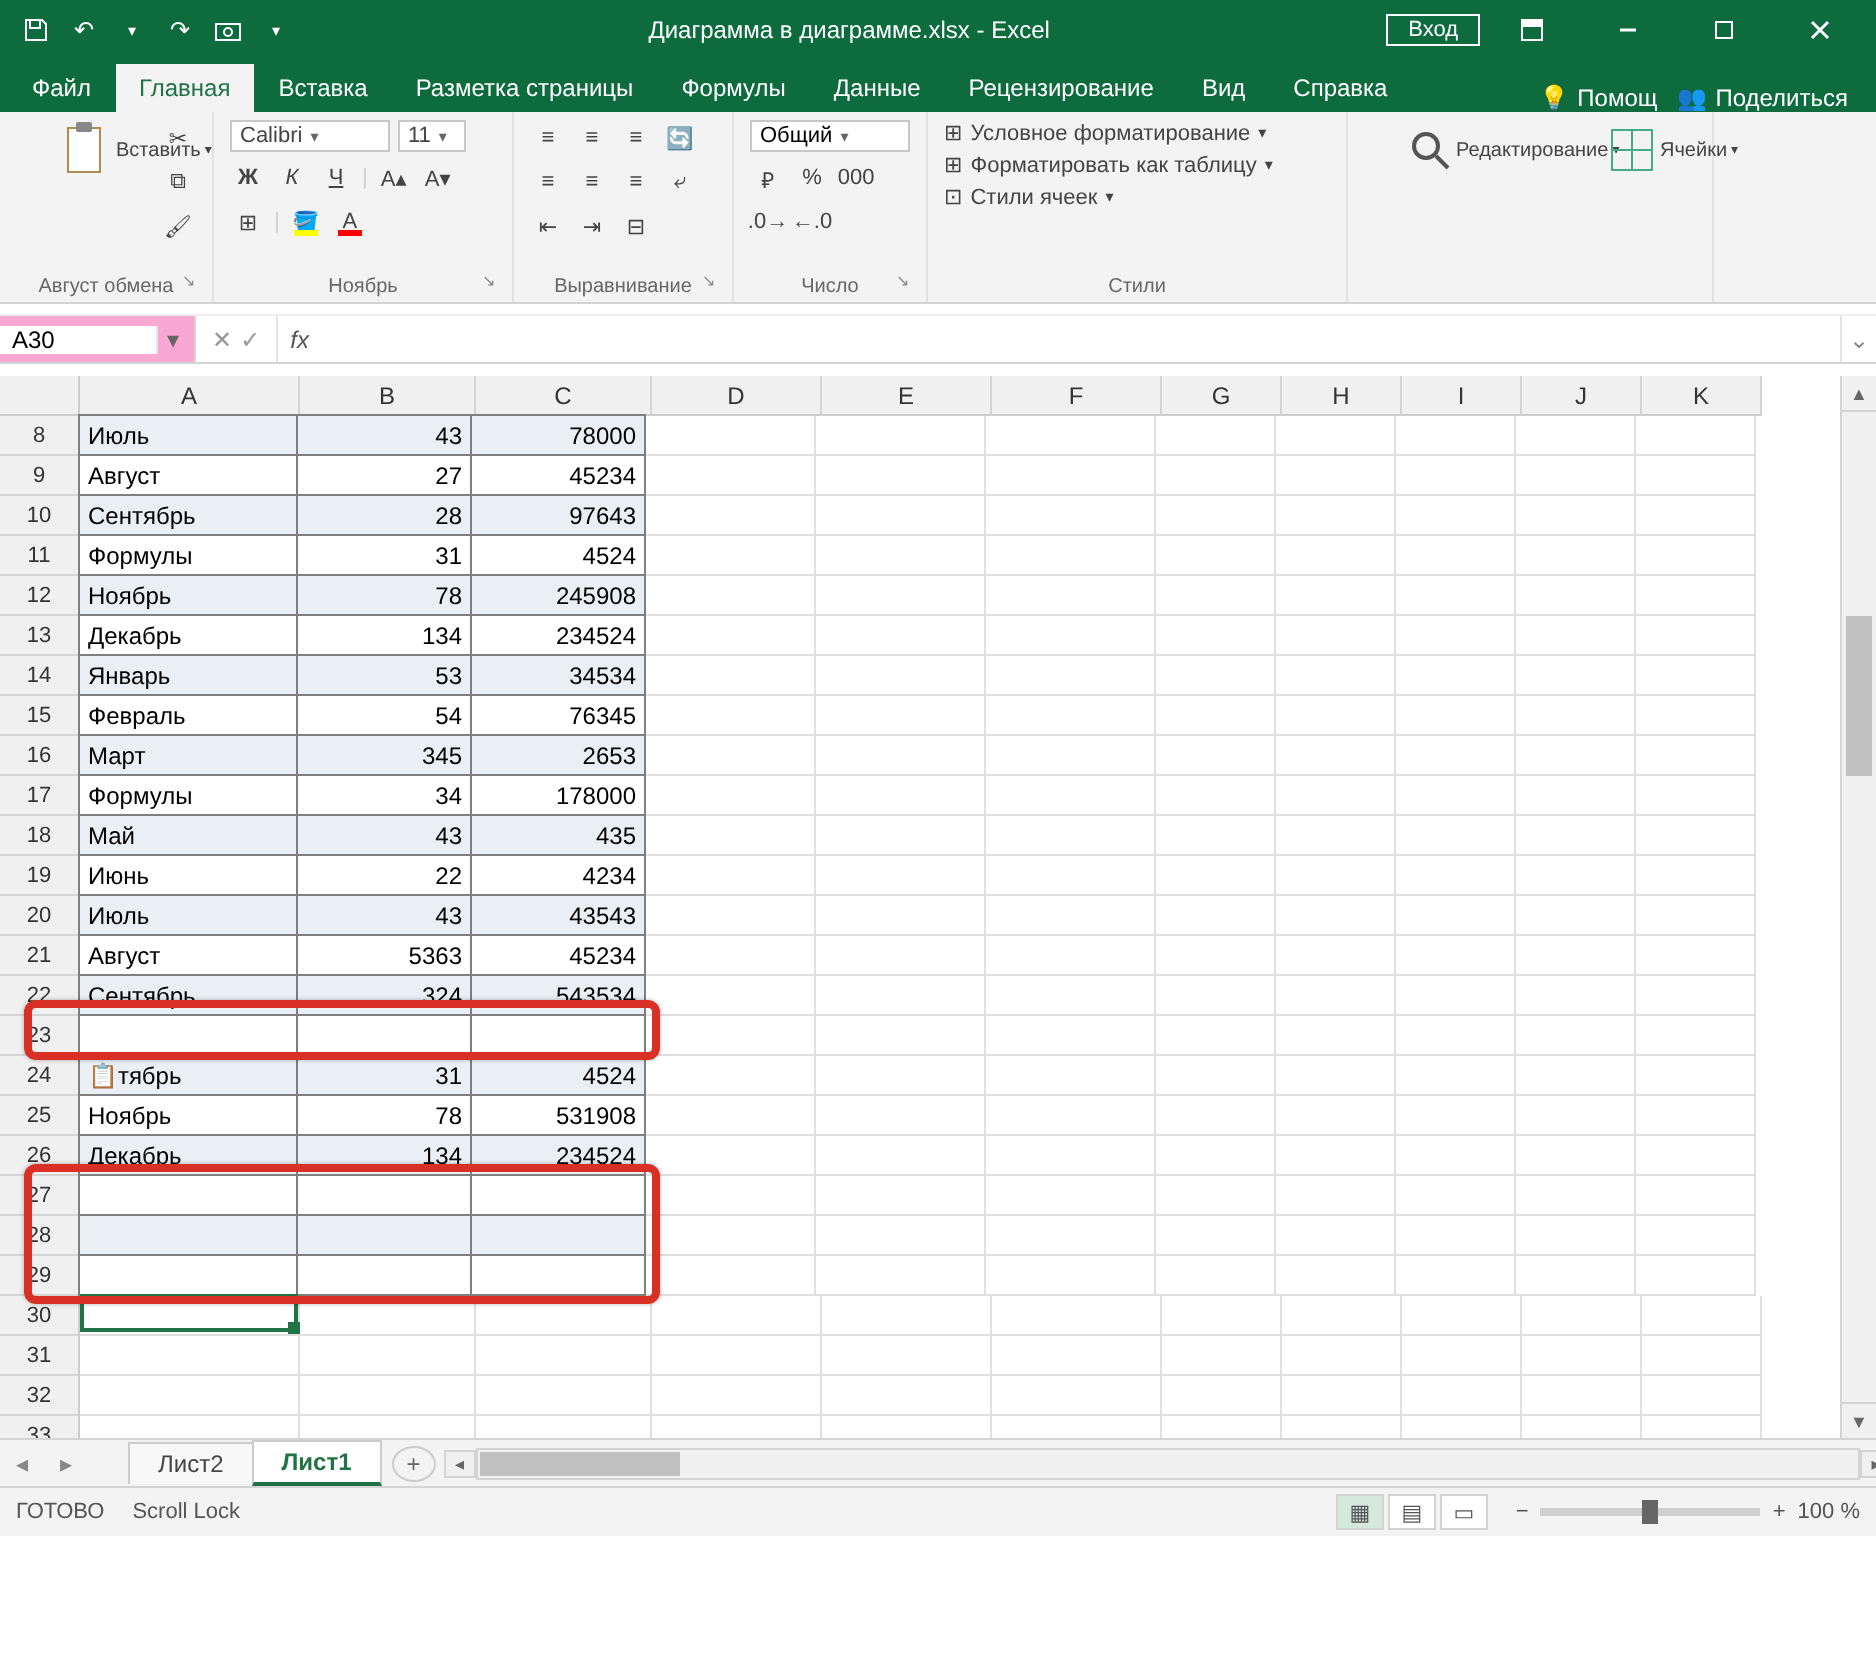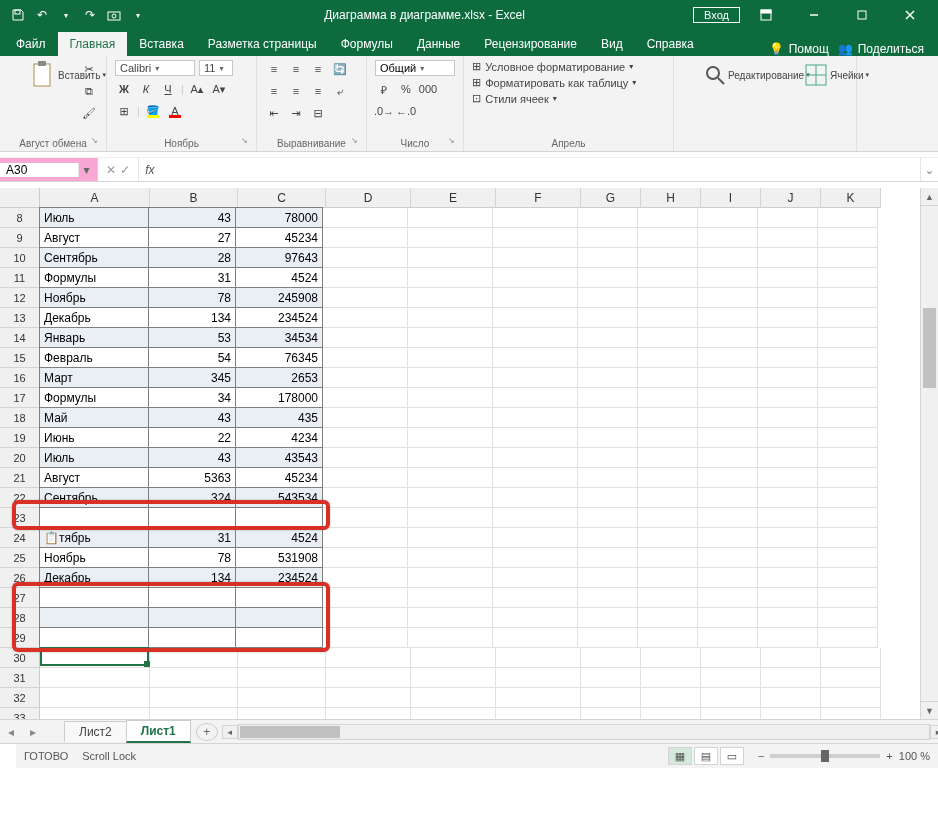--- a/index.html
+++ b/index.html
@@ -80,21 +80,21 @@
 .sheettab { padding: 3px 14px; border: 1px solid #ccc; border-bottom: none; background: #f8f8f8; color: #444; margin-right: -1px; }
 .sheettab.active { background: #fff; border-bottom: 2px solid #217346; font-weight: 600; color: #217346; }
 .addsheet { width: 22px; height: 18px; margin-left: 6px; border: 1px solid #ccc; border-radius: 50%; display:flex;align-items:center;justify-content:center;color:#666;font-size:12px;}
 .hscroll { flex:1; margin: 0 8px 0 20px; height:16px; background:#f0f0f0; border:1px solid #d4d4d4; position:relative;}
 .hscroll .thumb{position:absolute; top:1px; bottom:1px; left:1px; width:100px; background:#c1c1c1;}
 .hscroll .arr{position:absolute;top:0;bottom:0;width:16px;display:flex;align-items:center;justify-content:center;color:#666;font-size:9px;}
 .hscroll .arr.l{left:-17px;border:1px solid #d4d4d4;background:#f0f0f0;}
 .hscroll .arr.r{right:-17px;border:1px solid #d4d4d4;background:#f0f0f0;}
 
 
-.status { height: 24px; background: #f3f3f3; display: flex; align-items: center; font-size: 11px; color: #555; padding: 0 8px; gap: 14px; margin-left: 16px; }
+.status { height: 24px; background: #f3f3f3; display: flex; align-items: center; font-size: 11px; color: #555; padding: 0 8px; gap: 14px; }
 .status .spacer { flex: 1; }
 .viewbtns { display:flex; gap:2px;}
 .viewbtn{ width:24px;height:18px;border:1px solid #d4d4d4;background:#fff;display:flex;align-items:center;justify-content:center;}
 .viewbtn.active{background:#d4e8dc;}
 .zoom { display:flex;align-items:center;gap:6px;}
 .zoom .track{width:110px;height:4px;background:#cfcfcf;position:relative;}
 .zoom .track::before{content:"";position:absolute;left:50%;top:-3px;width:1px;height:10px;background:#999;}
 .zoom .handle{position:absolute;left:50%;top:-4px;width:8px;height:12px;background:#666;transform:translateX(-50%);}
 </style>
 </head>
@@ -263,21 +263,21 @@
           <span>⊞</span>
           <span>Форматировать как таблицу</span>
           <span style="font-size:8px;">▾</span>
         </div>
       <div class="mini-row">
           <span>⊡</span>
           <span>Стили ячеек</span>
           <span style="font-size:8px;">▾</span>
         </div>
     </div>
-    <div class="rgroup-label">Апрель</div>
+    <div class="rgroup-label">Стили</div>
   </div>
 
   <div class="rgroup" style="min-width:100px;border-right:none;">
     <div class="rgroup-content">
       <div class="big-btn">
         <div class="icn">
             <svg width="22" height="22">
               <circle cx="9" cy="9" r="6" fill="none" stroke="#555" stroke-width="2"></circle>
               <line x1="14" y1="14" x2="20" y2="20" stroke="#555" stroke-width="2"></line>
             </svg>

